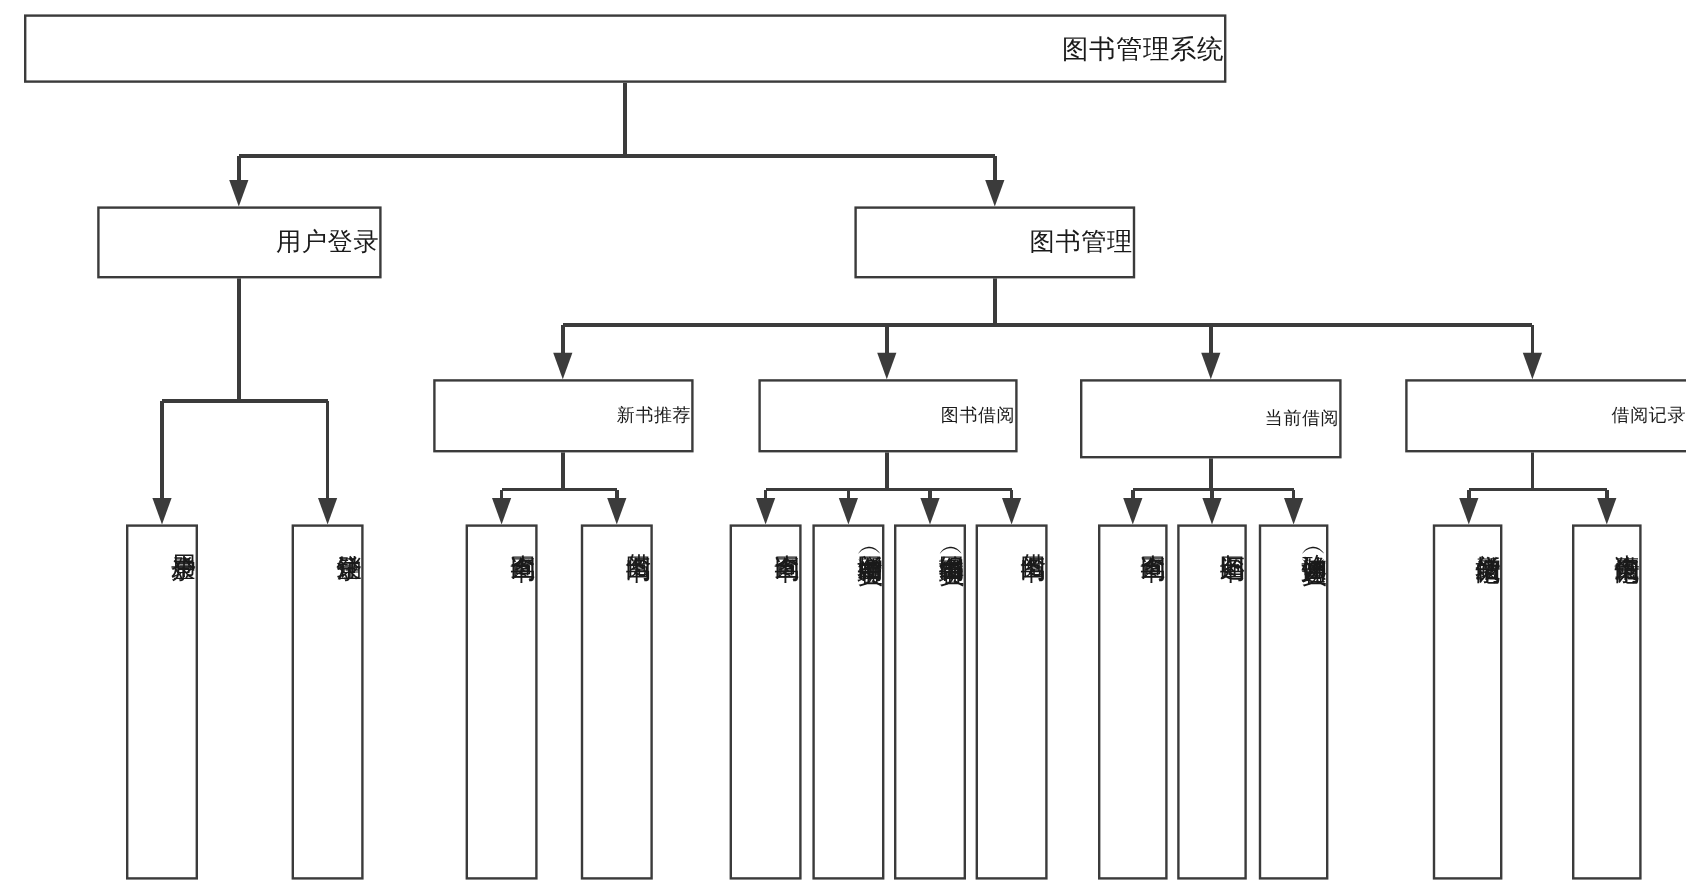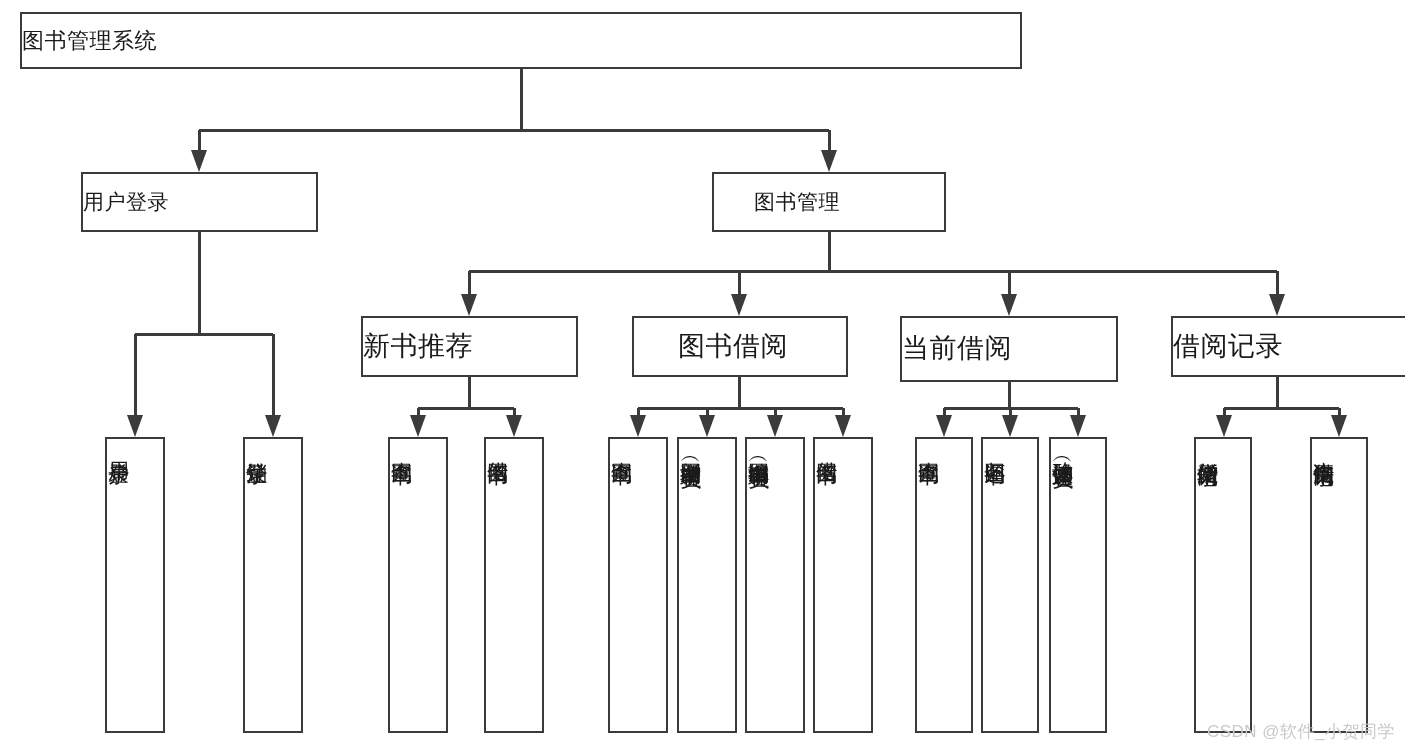--- a/index.html
+++ b/index.html
@@ -28,33 +28,33 @@
     height: 747px;
     pointer-events: none;
   }
   .node {
     position: absolute;
     box-sizing: border-box;
     border: 2px solid #3b3b3b;
     background: #ffffff;
     display: flex;
     align-items: center;
-    justify-content: flex-start;
+    justify-content: flex-end;
     color: #1a1a1a;
     text-align: center;
   }
   .node .node-label {
     display: block;
     line-height: 1.18;
     letter-spacing: 0.5px;
     white-space: nowrap;
   }
   .node.level-1 .node-label { font-size: 22px; }
   .node.level-2 .node-label { font-size: 21px; }
-  .node.level-3 .node-label { font-size: 27px; }
+  .node.level-3 .node-label { font-size: 15px; }
   .node.leaf {
     align-items: flex-start;
     padding-top: 6px;
   }
   .node.leaf .node-label {
     writing-mode: vertical-rl;
     text-orientation: upright;
     font-size: 21px;
     line-height: 1.08;
     letter-spacing: 1px;
@@ -194,14 +194,13 @@
         <span class="node-label">确认归还（管理员）</span>
       </div>
       <div class="node level-4 leaf" style="left: 1194px; top: 437px; width: 58px; height: 296px;">
         <span class="node-label">新增借阅记录</span>
       </div>
       <div class="node level-4 leaf" style="left: 1310px; top: 437px; width: 58px; height: 296px;">
         <span class="node-label">查询借阅记录</span>
       </div>
     </div>
 
-  <div id="watermark">CSDN @软件_小贺同学</div>
 </div>
 
 </body></html>

